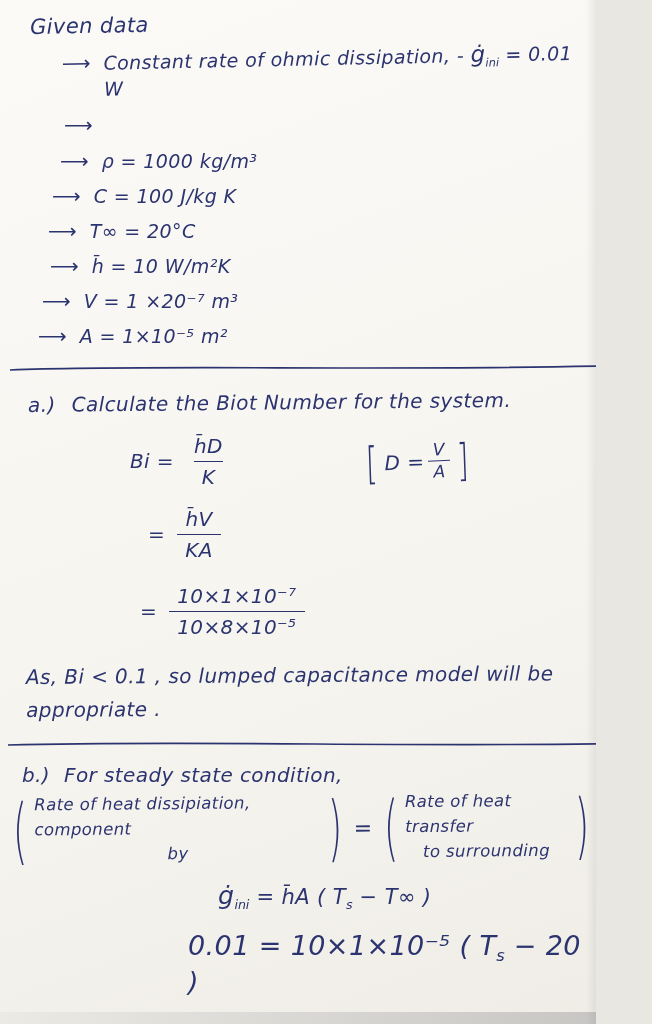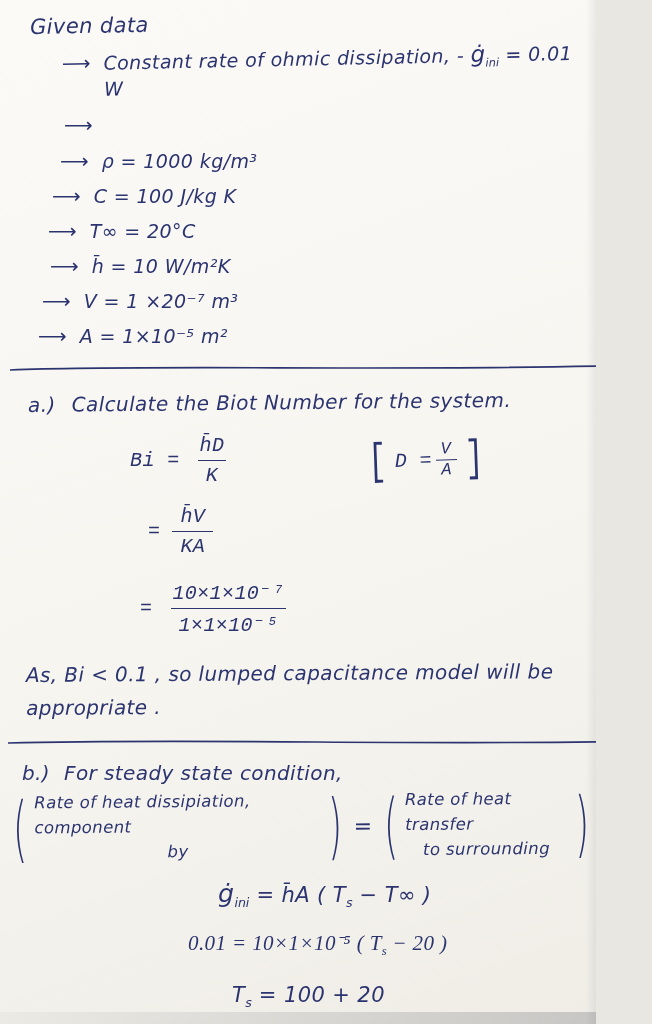--- a/index.html
+++ b/index.html
@@ -30,40 +30,40 @@
   .dissip { margin:10px 0 0 62px; transform:rotate(-1.2deg); }
   .it0 { margin:18px 0 0 64px; }
   .it1 { margin:12px 0 0 60px; }
   .it2 { margin:11px 0 0 52px; }
   .it3 { margin:11px 0 0 48px; }
   .it4 { margin:11px 0 0 50px; }
   .it5 { margin:11px 0 0 42px; }
   .it6 { margin:11px 0 0 38px; }
   .divider { display:block; margin-top:12px; }
   .q-line { display:flex; gap:16px; margin:16px 0 0 28px; font-size:20px; transform:rotate(-0.6deg); }
-  .eq { display:flex; align-items:center; gap:12px; font-size:20px;font-family:Liberation Mono, monospace; }
+  .eq { display:flex; align-items:center; gap:12px; font-size:20px; }
   .frac { display:inline-flex; flex-direction:column; align-items:center; }
   .frac .num { padding:0 8px 3px; }
   .frac .den { border-top:1.7px solid #2c3470; padding:3px 8px 0; }
   .biot-row { margin:20px 0 0 130px; }
   .note { display:flex; align-items:center; gap:4px; margin-left:120px; transform:rotate(-2deg); }
   .note .bracket { font-size:44px; font-style:normal; font-weight:300; transform:scaleX(0.7); }
   .note .frac .den { border-top-width:1.5px; }
   .note .frac .num, .note .frac .den { padding:0 5px 1px; font-size:17px; }
   .step2 { margin:18px 0 0 148px; }
   .step3 { margin:22px 0 0 140px; }
   .result { margin:26px 0 0 140px; font-size:20px; }
   .conclusion { margin:20px 0 0 26px; font-size:20px; line-height:1.65; transform:rotate(-0.4deg); }
   .b-head { display:flex; gap:14px; margin:12px 0 0 22px; font-size:20px; }
   .balance { display:flex; align-items:center; margin:4px 0 0 6px; font-size:16.5px; transform:rotate(-0.5deg); }
   .bigparen { font-size:72px; font-style:normal; font-weight:300; transform:scaleX(0.5); line-height:0.9; }
   .bal-block { display:flex; flex-direction:column; align-items:center; line-height:1.5; }
   .bal-eq { font-size:22px; margin:0 4px; }
   .beq1 { margin:16px 0 0 218px; font-size:21px; }
-  .beq2 { margin:18px 0 16px 188px; font-size:21px;font-family:Liberation Serif, serif; }
+  .beq2 { margin:18px 0 16px 188px; font-size:27px; }
   .beq3 { margin:24px 0 0 232px; font-size:21px; }
   .qdot { font-size:1.2em; }
   sub { font-size:0.6em; font-style:italic; letter-spacing:0; }
 </style>
 </head>
 <body>
 
 <div class="paper">
 
   <div class="heading">Given data</div>
@@ -132,21 +132,21 @@
     <span class="frac">
       <span class="num">h̄V</span>
       <span class="den">KA</span>
     </span>
   </div>
 
   <div class="eq step3">
     <span>=</span>
     <span class="frac">
       <span class="num">10×1×10⁻⁷</span>
-      <span class="den">1×1×10⁻⁵</span>
+      <span class="den">10×8×10⁻⁵</span>
     </span>
   </div>
 
 
   <div class="conclusion">
     <div>As,  Bi &lt; 0.1 , so lumped capacitance model will be</div>
     <div>appropriate .</div>
   </div>
 
   <svg class="divider" width="652" height="14" viewBox="0 0 652 14">

